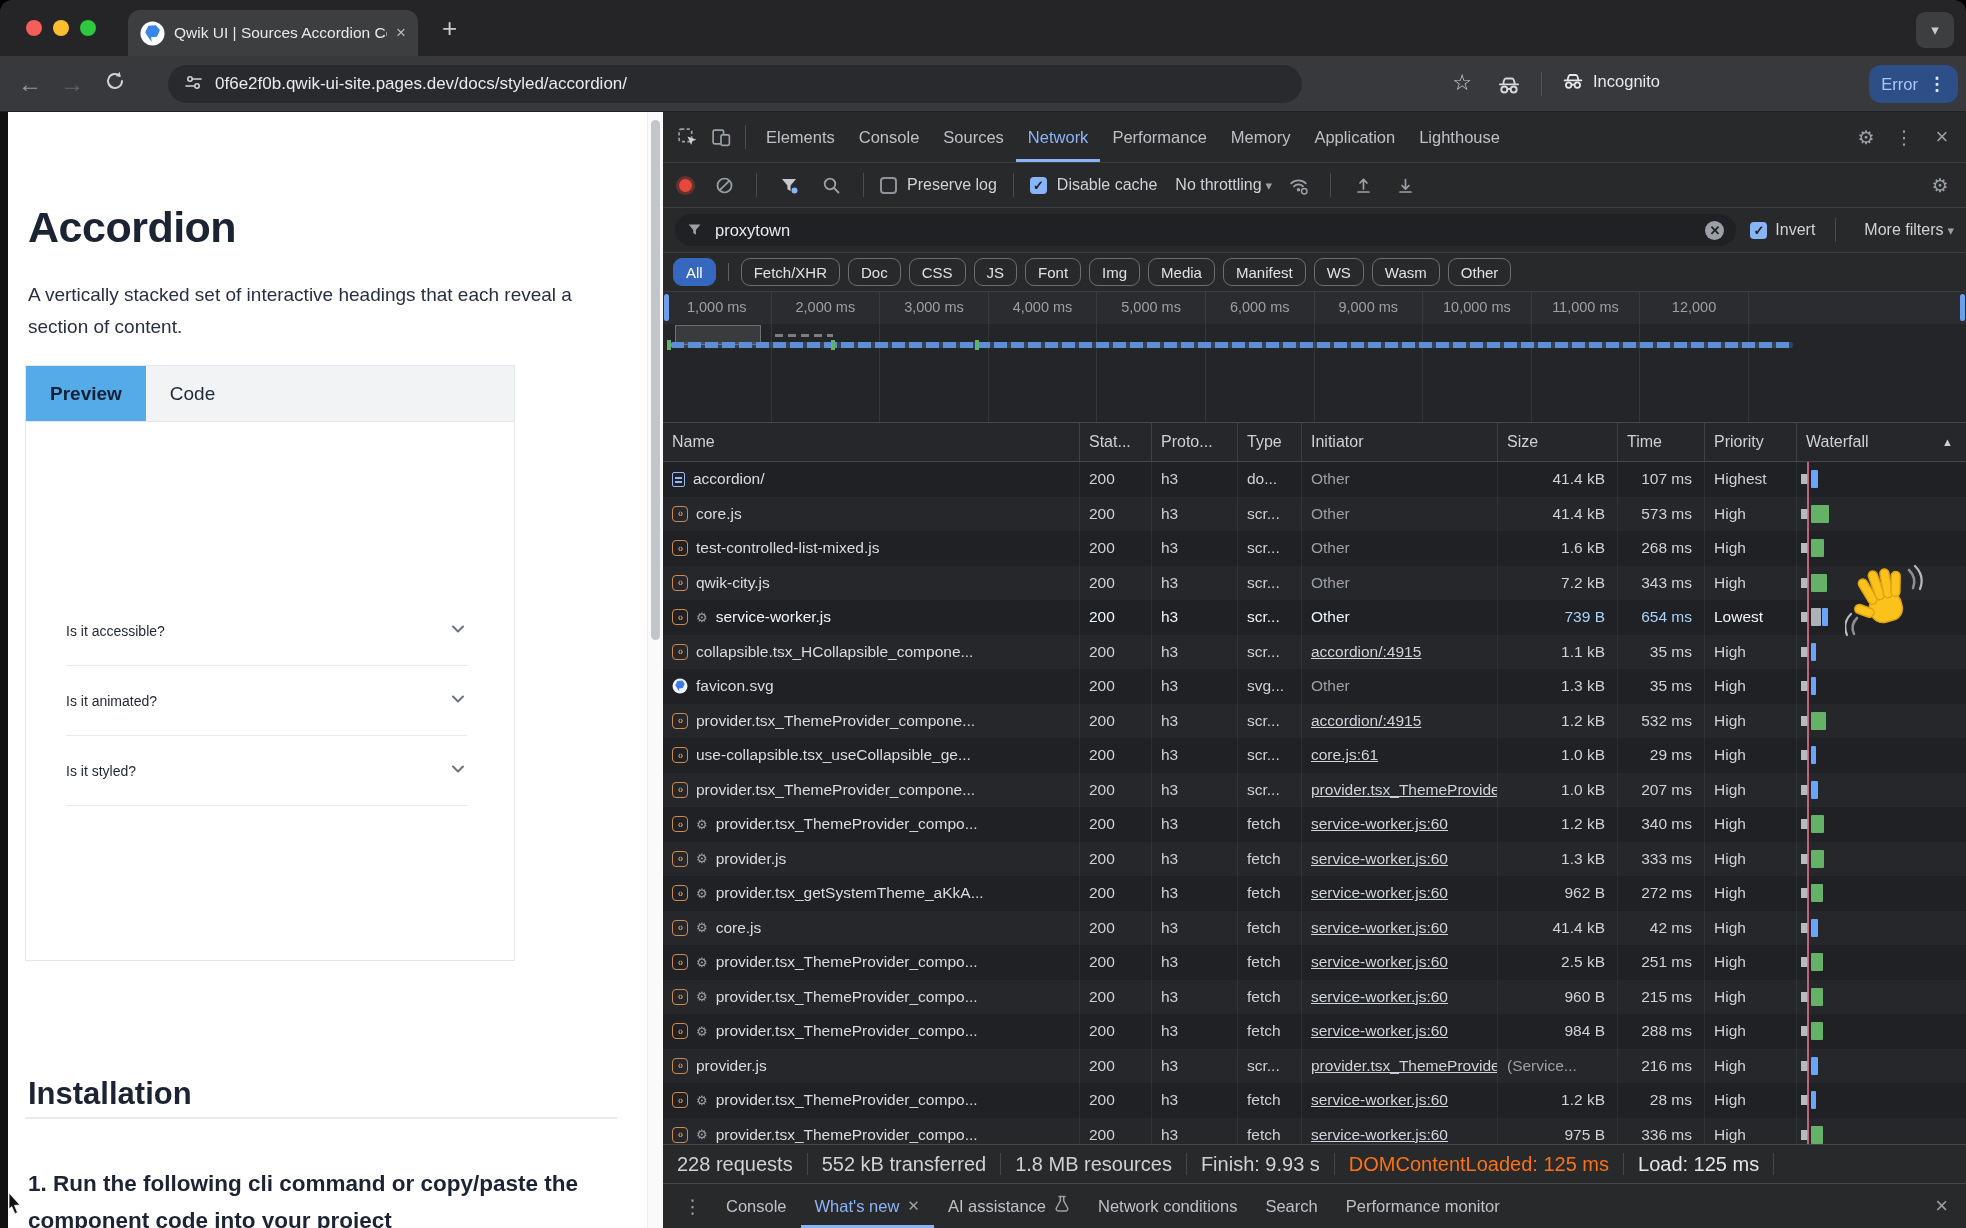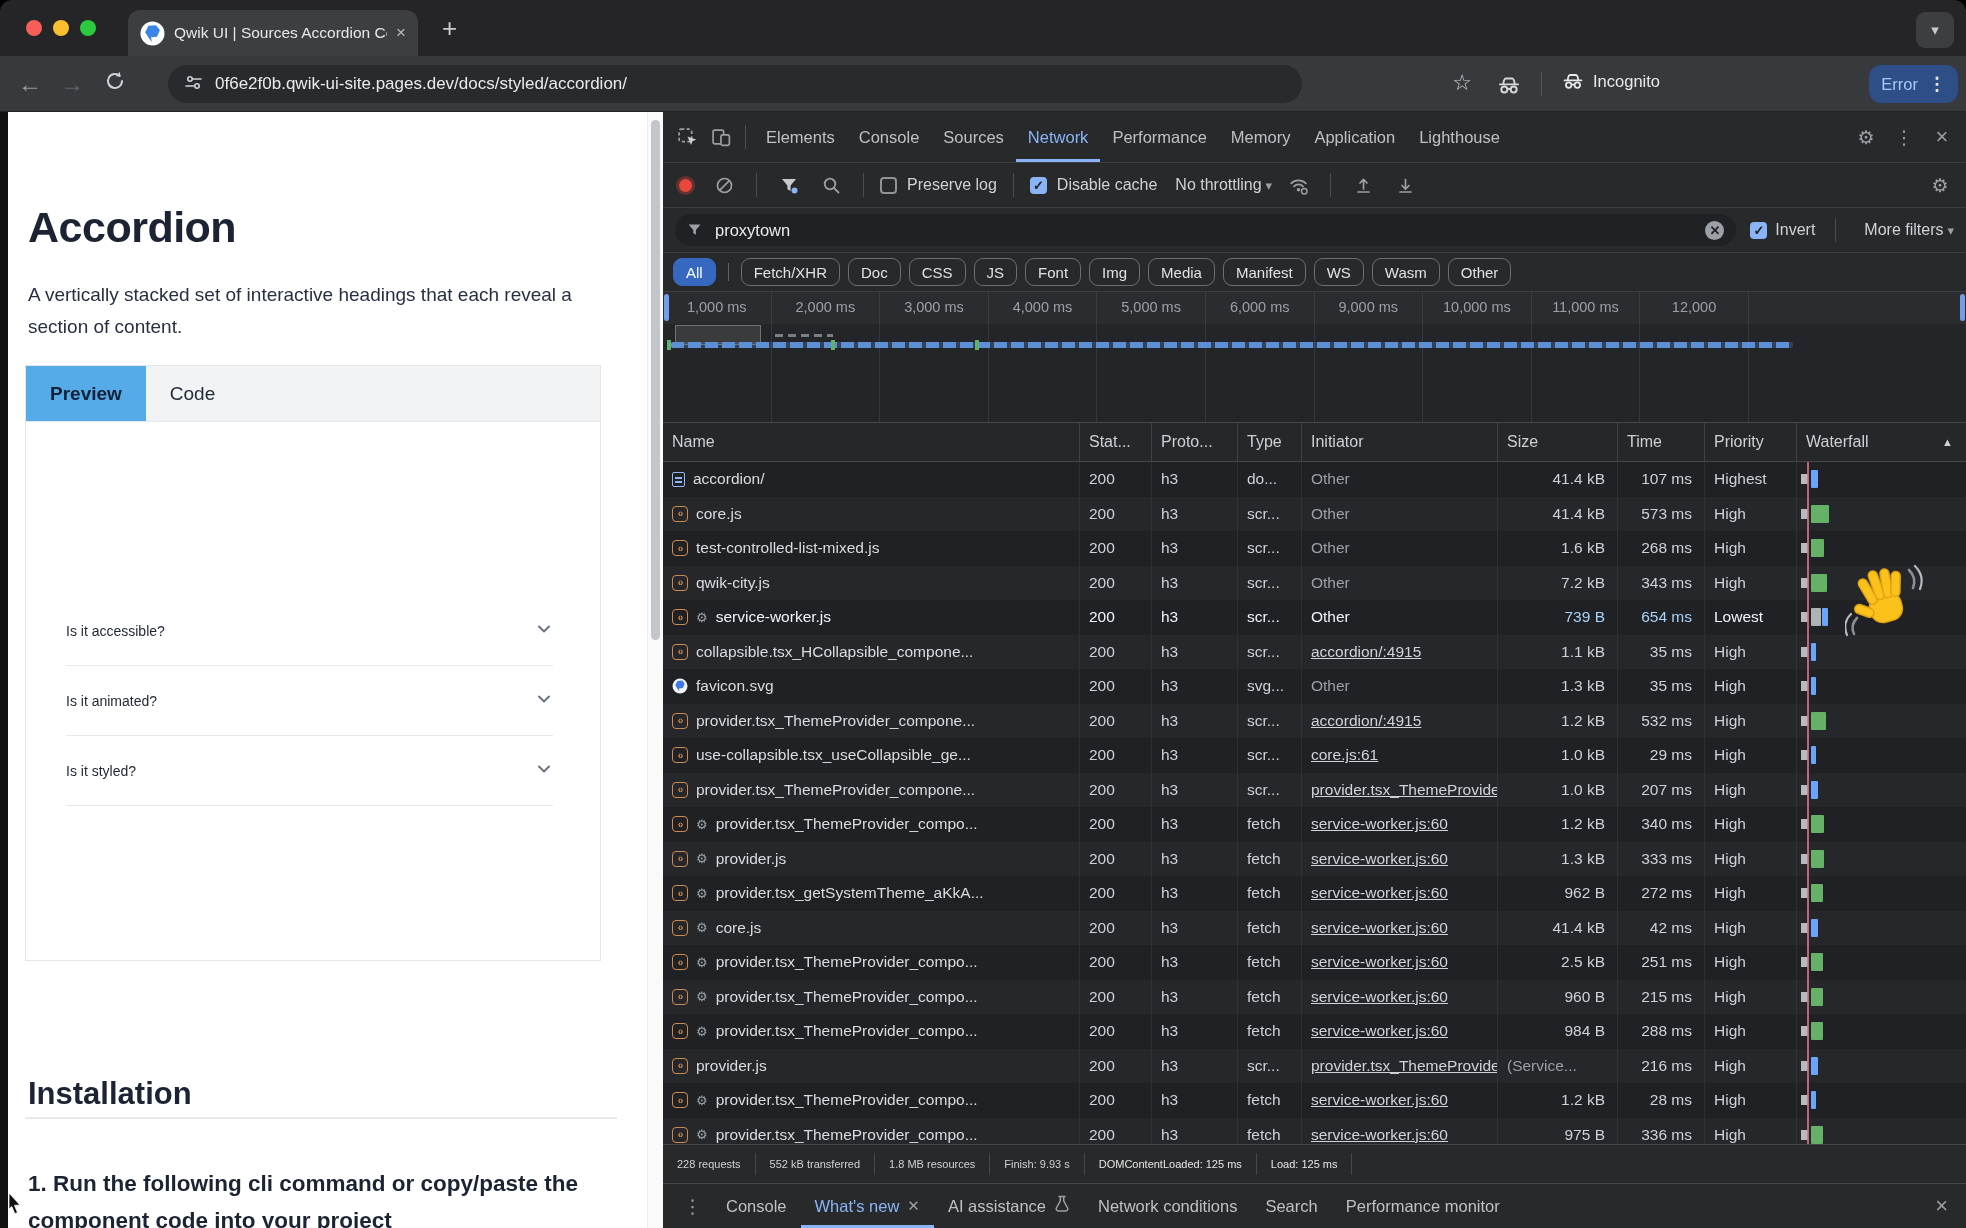--- a/index.html
+++ b/index.html
@@ -33,21 +33,21 @@
   .errorpill .edots{color:#e4e7ea;font-size:18px;font-weight:bold;}
 
   
   .content{position:absolute;left:0;top:112px;width:100%;height:1116px;background:#111;display:flex;}
   .page{position:relative;width:655px;margin-left:8px;background:#fff;flex:none;overflow:hidden;}
   .devtools{position:relative;width:1303px;flex:none;background:#28292b;color:#d6d8db;display:flex;flex-direction:column;font-size:16px;}
 
   
   .pg-h1{position:absolute;left:20px;top:62px;font-size:43px;font-weight:800;color:#1c2433;letter-spacing:-.5px;}
   .pg-desc{position:absolute;left:20px;top:148px;width:580px;font-size:19px;line-height:32px;color:#273043;}
-  .democard{position:absolute;left:17px;top:253px;width:576px;height:596px;border:1px solid #e3e6ea;box-sizing:border-box;background:#fff;}
+  .democard{position:absolute;left:17px;top:253px;width:490px;height:596px;border:1px solid #e3e6ea;box-sizing:border-box;background:#fff;}
   .demo-tabs{height:55px;background:#f2f3f5;border-bottom:1px solid #e3e6ea;display:flex;align-items:stretch;}
   .demo-tab{display:flex;align-items:center;padding:0 24px;font-size:19px;color:#1f2937;}
   .demo-tab.active{background:#54abe7;color:#132037;font-weight:700;}
   .acc-list{position:absolute;left:40px;right:47px;top:230px;}
   .acc-item{height:69px;display:flex;align-items:center;justify-content:space-between;border-bottom:1px solid #e7e9ec;}
   .acc-label{font-size:14px;font-weight:500;color:#1e2533;}
   .chev{flex:none;}
   .pg-h2{position:absolute;left:20px;top:938px;font-size:31px;font-weight:800;color:#1c2433;}
   .pg-hr{position:absolute;left:17px;top:1005px;width:592px;height:2px;background:#e8eaed;}
   .pg-step{position:absolute;left:20px;top:1030px;width:600px;font-size:22.5px;line-height:37px;font-weight:700;color:#1c2433;}
@@ -125,22 +125,22 @@
   .wf{position:relative;padding:0;border-right:none;}
   .tick{position:absolute;left:4px;top:12px;width:7px;height:10px;background:#b7babf;}
   .bar{position:absolute;left:14px;top:8px;height:18px;border-radius:1px;}
   .bar.blue{background:#6aa5f8;}
   .bar.green{background:#66b168;}
   .bar.gray{background:#aeb1b6;}
   .event-line{position:absolute;left:1144px;top:0;width:2px;height:100%;background:#d9708a;opacity:.85;z-index:2;}
 
   
   .statusbar{height:38px;flex:none;border-top:1px solid #45474a;display:flex;align-items:center;background:#28292b;overflow:hidden;}
-  .st-item{padding:0 14px;color:#cfd1d4;font-size:11px;white-space:nowrap;display:flex;align-items:center;height:22px;border-right:1px solid #45474a;}
-  .st-item.blue{color:#e5e5e5;} .st-item.red{color:#e5e5e5;}
+  .st-item{padding:0 14px;color:#cfd1d4;font-size:20px;white-space:nowrap;display:flex;align-items:center;height:22px;border-right:1px solid #45474a;}
+  .st-item.blue{color:#f97316;} .st-item.red{color:#e5e5e5;}
   .drawer{height:44px;flex:none;border-top:1px solid #45474a;display:flex;align-items:center;background:#28292b;padding:0 10px;}
   .dw-dots{color:#9aa0a6;font-size:19px;margin:0 10px;}
   .dw-tab{display:flex;align-items:center;gap:8px;padding:0 14px;height:44px;color:#bdc1c6;font-size:16.5px;border-bottom:3px solid transparent;box-sizing:border-box;padding-top:3px;white-space:nowrap;}
   .dw-tab.active{color:#8ab4f8;border-bottom-color:#8ab4f8;}
   .dw-x{color:#9aa0a6;font-size:15px;}
   .dw-close{margin-left:auto;color:#9aa0a6;font-size:22px;padding-right:8px;}
 
   .hand{position:absolute;left:1182px;top:450px;z-index:9;}
 </style>
 </head>

